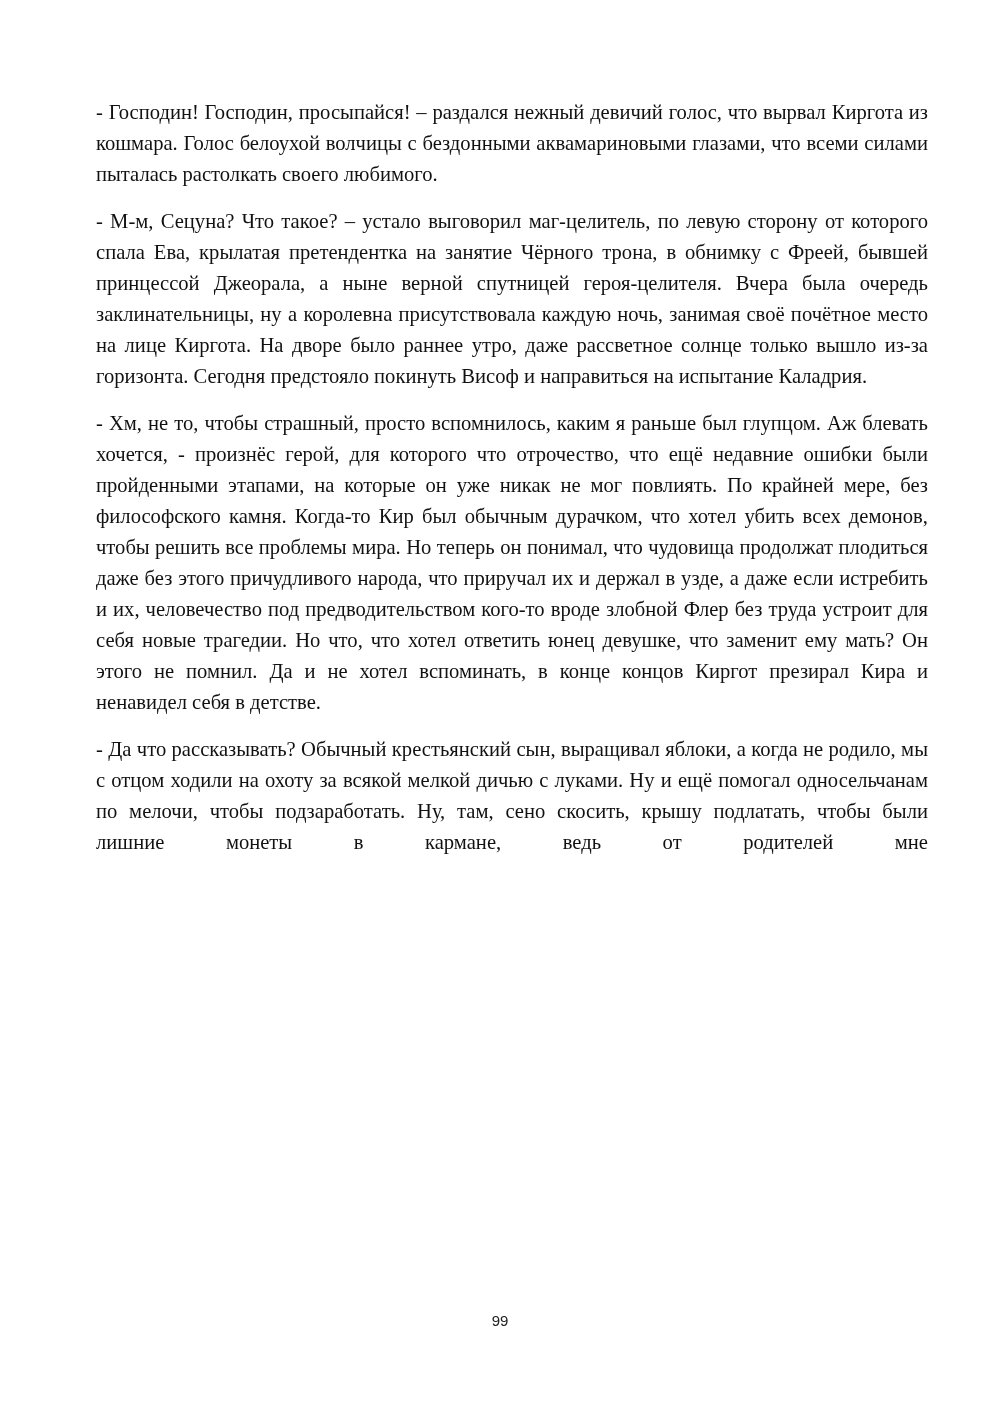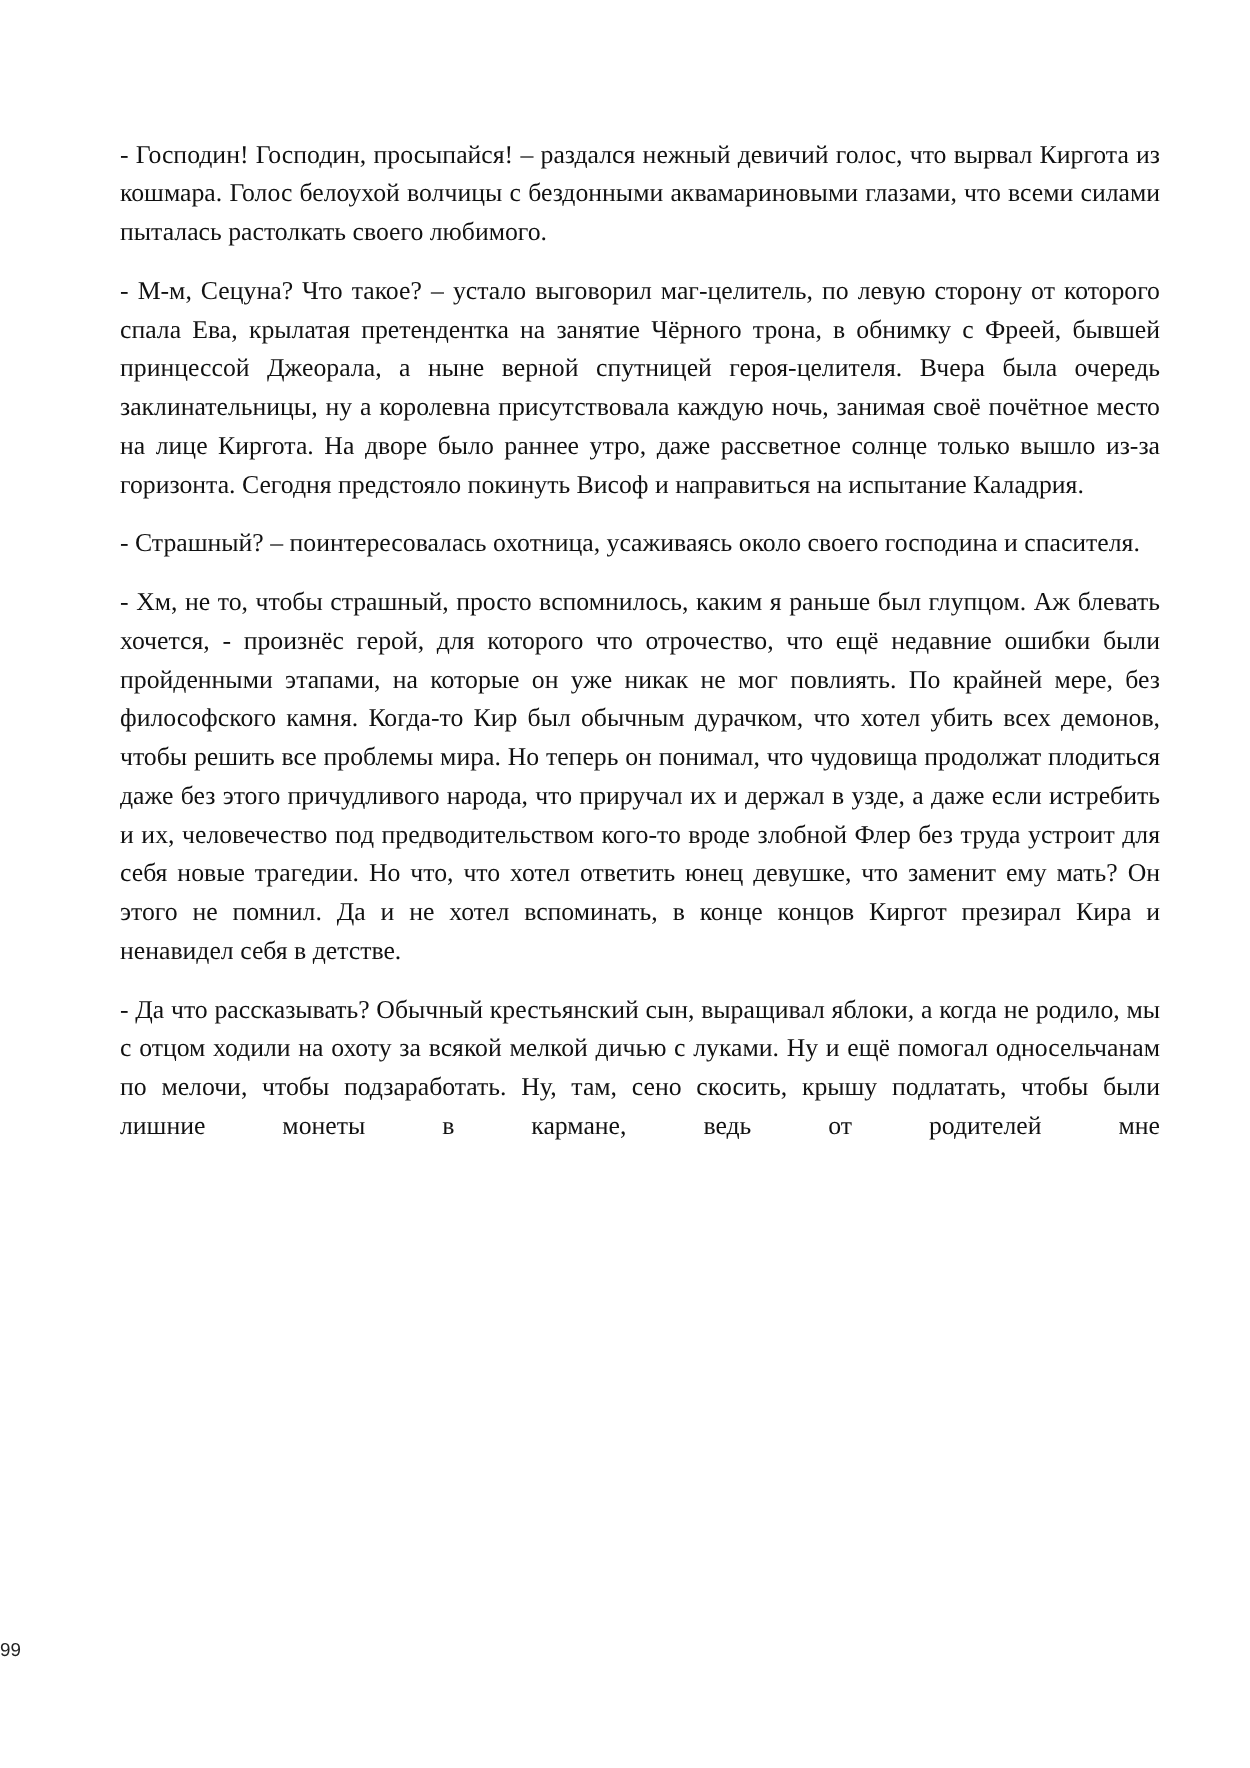--- a/index.html
+++ b/index.html
@@ -9,47 +9,47 @@
     }
     body {
       width: 1000px;
       height: 1414px;
       position: relative;
       overflow: hidden;
     }
     .page {
       position: absolute;
       left: 96px;
-      top: 109px;
+      top: 97px;
       width: 832px;
       font-family: "Liberation Serif", serif;
       font-size: 20.6px;
       line-height: 31px;
       color: #111111;
     }
     .para {
       margin: 0 0 16px 0;
       text-align: justify;
       text-align-last: left;
       hyphens: none;
     }
     .page-number {
       position: absolute;
       left: 0;
       width: 1000px;
       top: 1312px;
+      text-align: center;
       font-family: "Liberation Sans", sans-serif;
       font-size: 15px;
       color: #222222;
     }
   </style>
 </head>
 <body>
 
 <div class="page">
   <p class="para">- Господин! Господин, просыпайся! – раздался нежный девичий голос, что вырвал Киргота из кошмара. Голос белоухой волчицы с бездонными аквамариновыми глазами, что всеми силами пыталась растолкать своего любимого.</p>
   <p class="para">- М-м, Сецуна? Что такое? – устало выговорил маг-целитель, по левую сторону от которого спала Ева, крылатая претендентка на занятие Чёрного трона, в обнимку с Фреей, бывшей принцессой Джеорала, а ныне верной спутницей героя-целителя. Вчера была очередь заклинательницы, ну а королевна присутствовала каждую ночь, занимая своё почётное место на лице Киргота. На дворе было раннее утро, даже рассветное солнце только вышло из-за горизонта. Сегодня предстояло покинуть Висоф и направиться на испытание Каладрия.</p>
-  <p class="para">- Страшный? – поинтересовалась охотница, усаживаясь около своего господина и спасителя.</p>
   <p class="para">- Хм, не то, чтобы страшный, просто вспомнилось, каким я раньше был глупцом. Аж блевать хочется, - произнёс герой, для которого что отрочество, что ещё недавние ошибки были пройденными этапами, на которые он уже никак не мог повлиять. По крайней мере, без философского камня. Когда-то Кир был обычным дурачком, что хотел убить всех демонов, чтобы решить все проблемы мира. Но теперь он понимал, что чудовища продолжат плодиться даже без этого причудливого народа, что приручал их и держал в узде, а даже если истребить и их, человечество под предводительством кого-то вроде злобной Флер без труда устроит для себя новые трагедии. Но что, что хотел ответить юнец девушке, что заменит ему мать? Он этого не помнил. Да и не хотел вспоминать, в конце концов Киргот презирал Кира и ненавидел себя в детстве.</p>
   <p class="para" style="text-align-last: justify;">- Да что рассказывать? Обычный крестьянский сын, выращивал яблоки, а когда не родило, мы с отцом ходили на охоту за всякой мелкой дичью с луками. Ну и ещё помогал односельчанам по мелочи, чтобы подзаработать. Ну, там, сено скосить, крышу подлатать, чтобы были лишние монеты в кармане, ведь от родителей мне</p>
 </div>
 
 <div class="page-number">99</div>
 
 </body></html>

